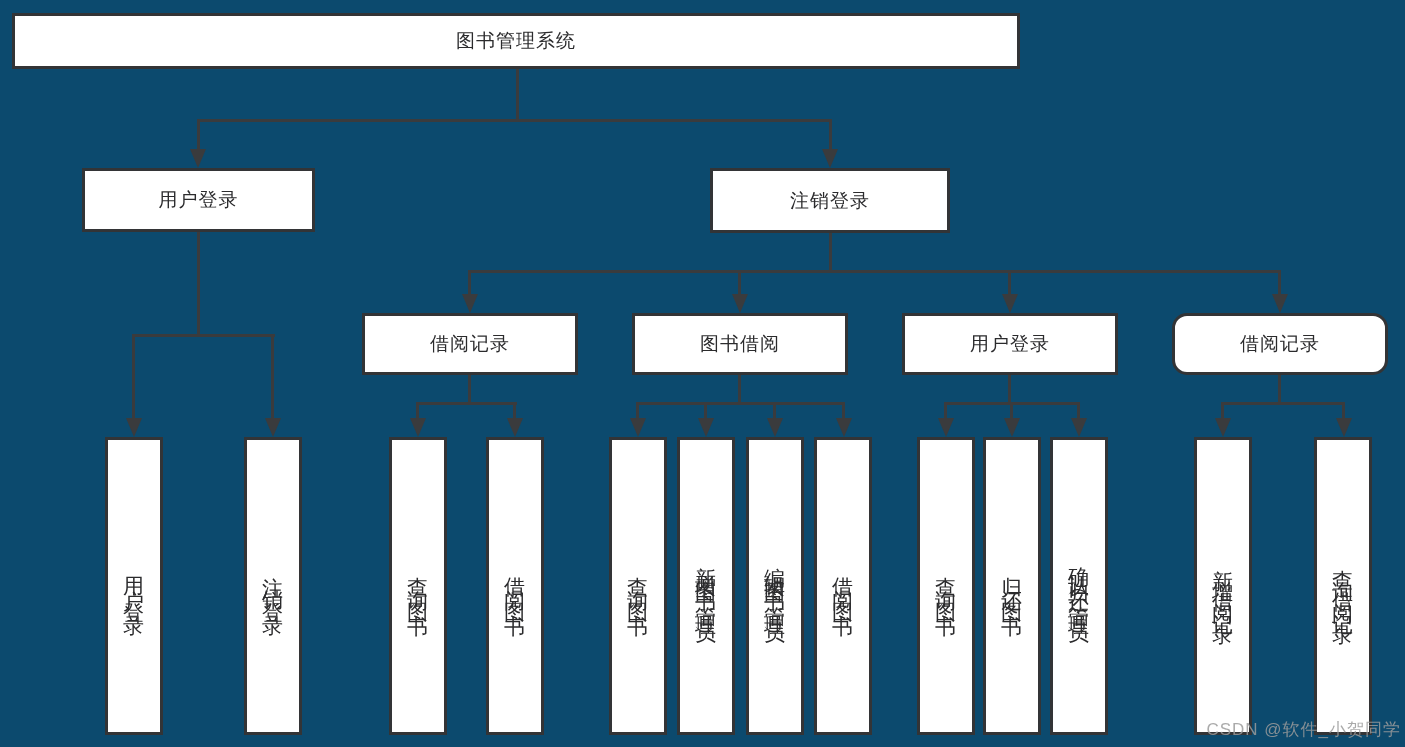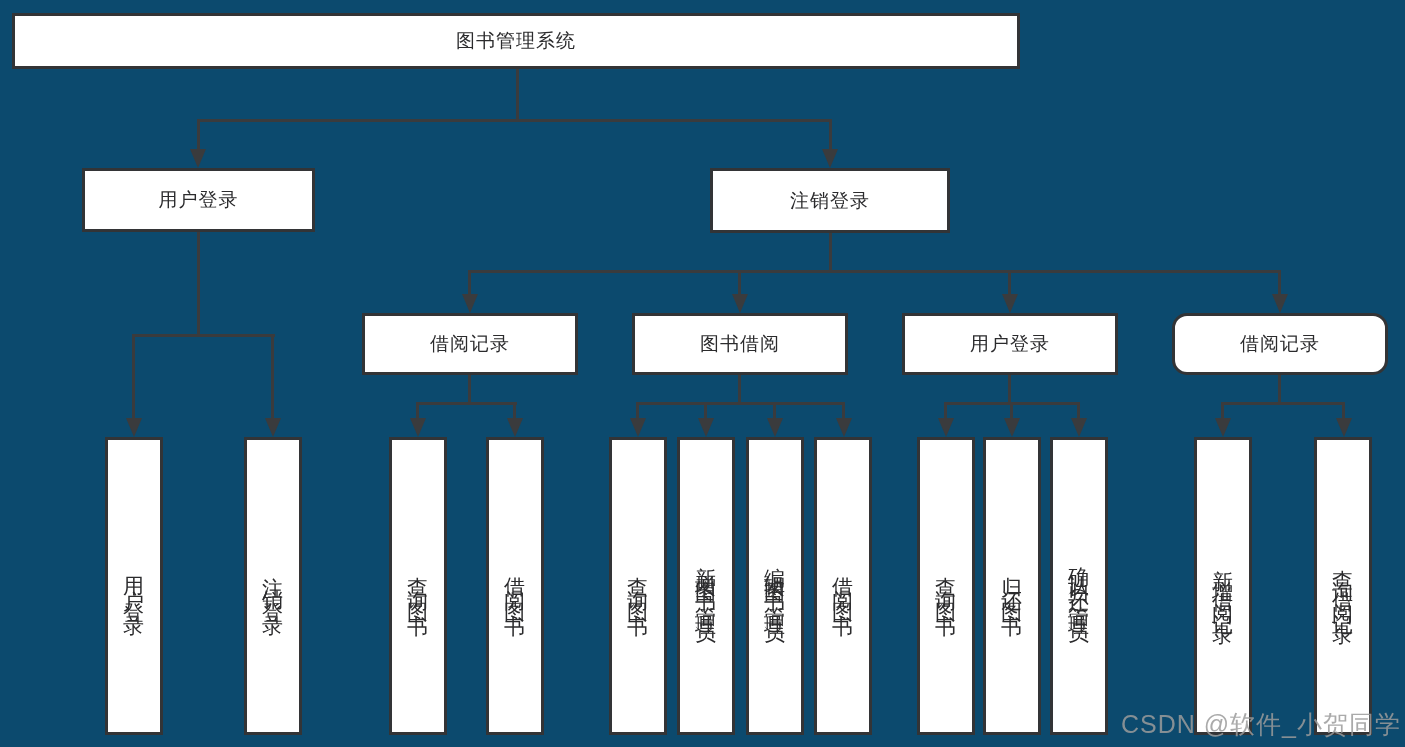--- a/index.html
+++ b/index.html
@@ -44,21 +44,21 @@
     width: 0; height: 0;
     border-left: 8px solid transparent;
     border-right: 8px solid transparent;
     border-top: 19px solid #3a3b3d;
     z-index: 1;
   }
   .watermark {
     position: absolute;
     right: 4px;
     bottom: 6px;
-    font-size: 25px;
+    font-size: 17px;
     color: rgba(155,155,155,0.85);
     z-index: 10;
     letter-spacing: 1px;
     margin-top: 32px;
   }
 </style>
 </head>
 <body>
 
 <div class="canvas">

